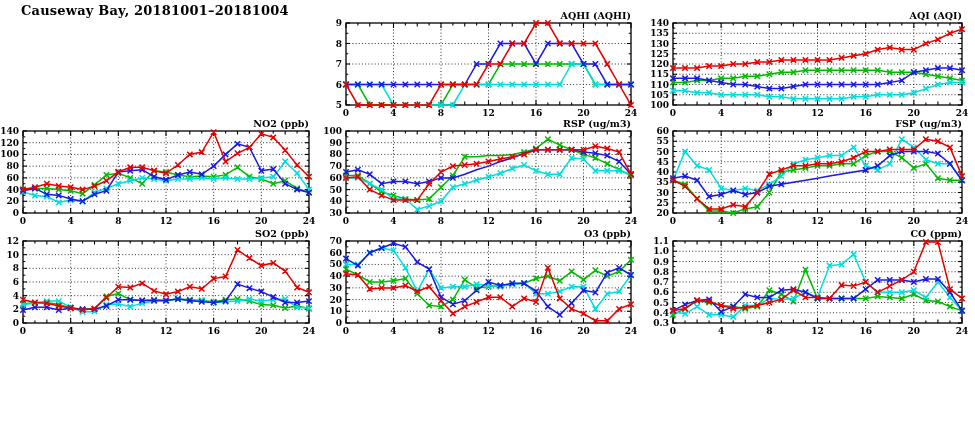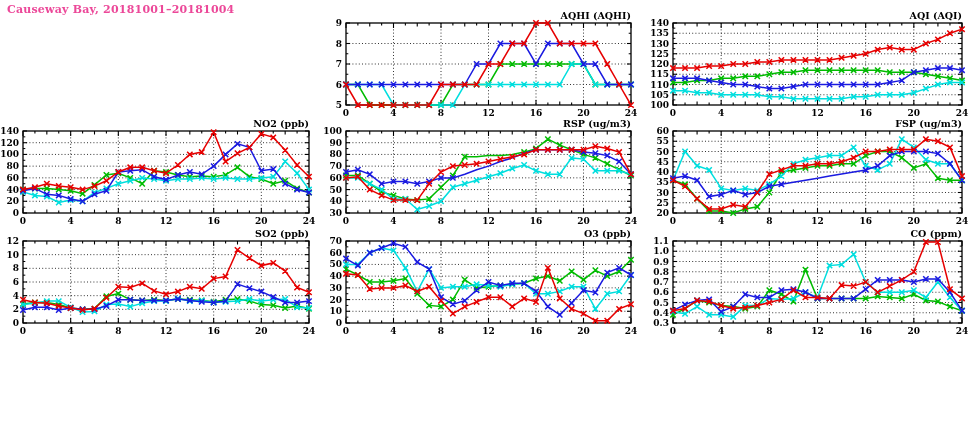--- a/index.html
+++ b/index.html
@@ -12,25 +12,25 @@
     font-family: "DejaVu Serif", serif;
   }
   .page {
     position: relative;
     width: 975px;
     height: 447px;
     background: #ffffff;
   }
   .page-title {
     position: absolute;
-    left: 7px;
+    left: 21px;
     top: 3px;
-    font-size: 11px;
+    font-size: 13px;
     font-weight: bold;
-    color: #ec4899;
+    color: #000000;
     letter-spacing: 0.2px;
   }
   #charts { position: absolute; left: 0; top: 0; }
   svg text {
     font-family: "DejaVu Serif", serif;
     font-weight: bold;
     fill: #000000;
   }
 </style>
 </head>

